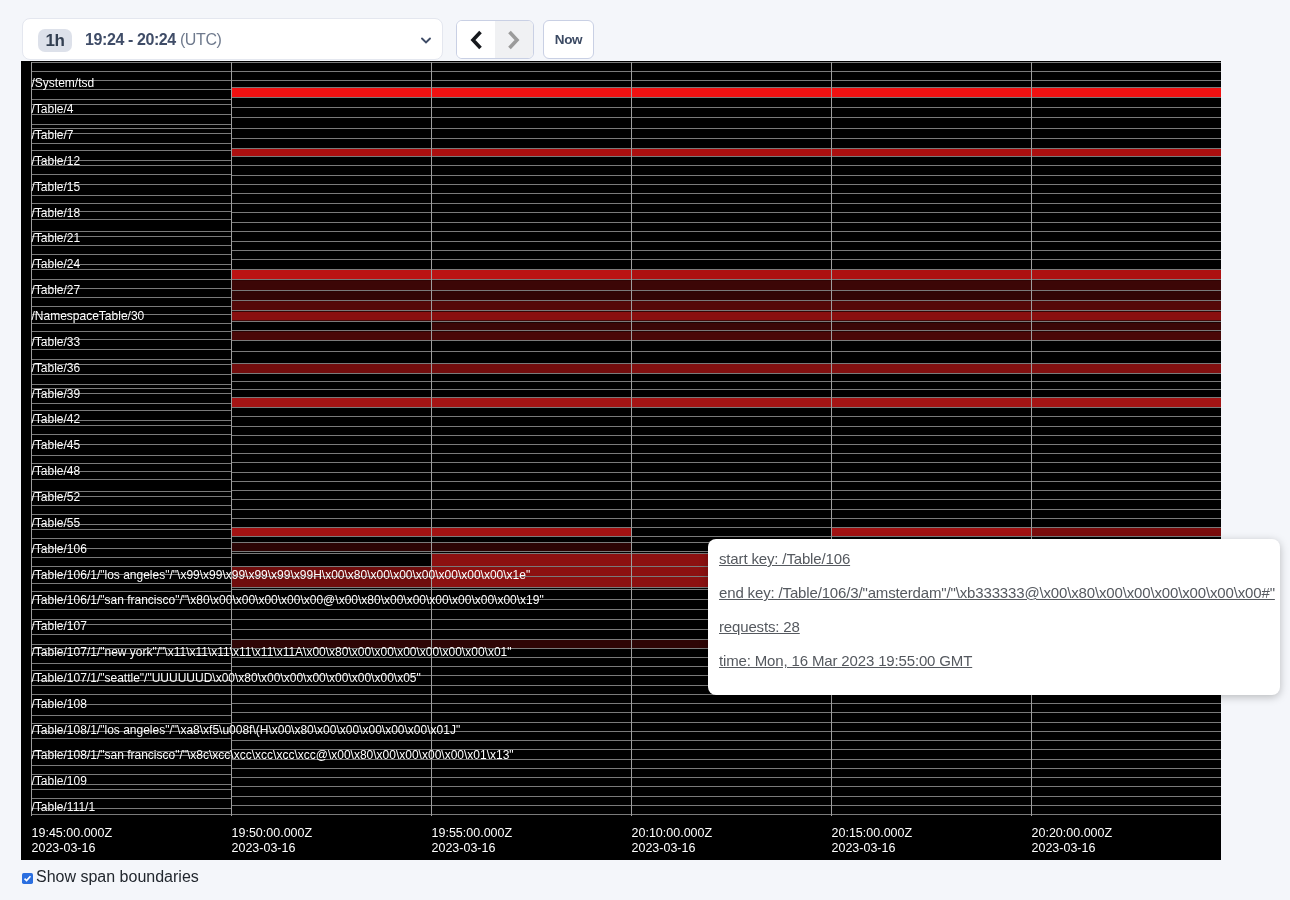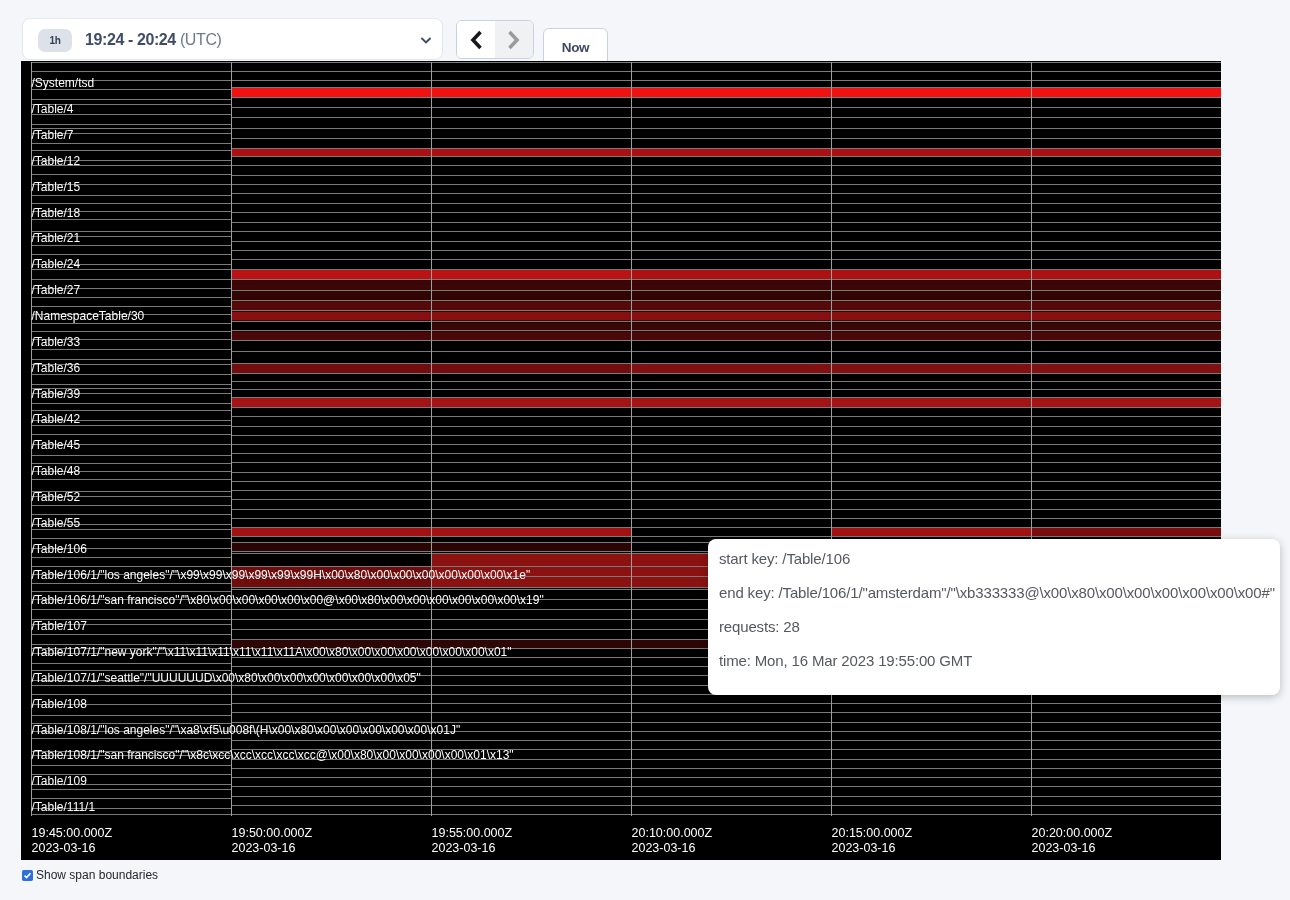--- a/index.html
+++ b/index.html
@@ -1,28 +1,28 @@
 <!DOCTYPE html>
 <html><head><meta charset="utf-8">
 <style>
 html,body{margin:0;padding:0;}
 body{width:1290px;height:900px;background:#f4f6fa;font-family:"Liberation Sans",sans-serif;position:relative;overflow:hidden;}
 .selbox{position:absolute;left:22px;top:18px;width:419px;height:40px;background:#fff;border:1px solid #e4e7ef;border-radius:8px;}
-.badge{position:absolute;left:15px;top:10px;width:34px;height:23px;background:#dde1ea;border-radius:7px;color:#333f51;font-weight:bold;font-size:10px;line-height:23px;text-align:center;letter-spacing:-0.3px;}
+.badge{position:absolute;left:15px;top:10px;width:34px;height:23px;background:#dde1ea;border-radius:7px;color:#333f51;font-weight:bold;font-size:17px;line-height:23px;text-align:center;letter-spacing:-0.3px;}
 .trange{position:absolute;left:62px;top:0;height:40px;line-height:41px;font-size:16px;font-weight:bold;color:#3f4c67;letter-spacing:-0.4px;white-space:pre;}
 .trange .utc{font-weight:normal;color:#6f7a8d;}
 .selchev{position:absolute;left:396px;top:17px;}
 .btngroup{position:absolute;left:456px;top:20px;width:78px;height:39px;border:1px solid #c9d0e4;border-radius:6px;background:#fff;box-sizing:border-box;}
 .bhalf{position:absolute;top:0;width:38.5px;height:37px;display:flex;align-items:center;justify-content:center;}
 .bleft{left:0;border-right:1px solid #c9d0e4;border-radius:5px 0 0 5px;background:#fff;}
 .bright{right:0;border-radius:0 5px 5px 0;background:#f0f1f3;}
-.nowbtn{position:absolute;left:543px;top:20px;width:65px;height:39px;border:1px solid #c9d0e4;border-radius:6px;background:#fff;box-sizing:border-box;color:#3c4a63;font-weight:bold;font-size:13.5px;text-align:center;line-height:37px;letter-spacing:-0.3px;margin-top:8px;}
-.tooltip{position:absolute;left:708px;top:539px;width:572px;height:156px;background:#fff;border-radius:8px;box-shadow:0 2px 8px rgba(0,0,0,0.25);box-sizing:border-box;padding:10px 0 0 11px;font-size:15px;color:#55595f;letter-spacing:-0.15px;}
+.nowbtn{position:absolute;left:543px;top:20px;width:51px;height:39px;border:1px solid #c9d0e4;border-radius:6px;background:#fff;box-sizing:border-box;color:#3c4a63;font-weight:bold;font-size:13.5px;text-align:center;line-height:37px;letter-spacing:-0.3px;}
+.tooltip{position:absolute;left:708px;top:539px;width:572px;height:156px;background:#fff;border-radius:8px;box-shadow:0 2px 8px rgba(0,0,0,0.25);box-sizing:border-box;padding:10px 0 0 11px;font-size:15px;color:#55595f;letter-spacing:-0.15px;text-decoration:underline;}
 .tooltip div{height:20px;line-height:20px;margin-bottom:14px;white-space:pre;}
-.cbrow{position:absolute;left:22px;top:868px;font-size:12px;color:#22272e;}
+.cbrow{position:absolute;left:22px;top:868px;font-size:16px;color:#22272e;}
 .cbx{display:inline-block;vertical-align:-2px;margin-right:3px;}
 </style></head>
 <body>
 <div class="selbox">
  <span class="badge">1h</span>
  <span class="trange">19:24 - 20:24 <span class="utc">(UTC)</span></span>
  <svg class="selchev" width="14" height="10" viewBox="0 0 14 10">
       <path d="M3 2.5 L7 6.5 L11 2.5" stroke="#3f4c67" stroke-width="1.9" fill="none" stroke-linecap="round"></path>
     </svg>
 </div>
@@ -106,19 +106,19 @@
 <text x="610.5" y="775.5">20:10:00.000Z</text>
 <text x="610.5" y="790.5">2023-03-16</text>
 <text x="810.5" y="775.5">20:15:00.000Z</text>
 <text x="810.5" y="790.5">2023-03-16</text>
 <text x="1010.5" y="775.5">20:20:00.000Z</text>
 <text x="1010.5" y="790.5">2023-03-16</text>
 </g>
 </svg>
 <div class="tooltip">
  <div>start key: /Table/106</div>
- <div>end key: /Table/106/1/"amsterdam"/"\xb333333@\x00\x80\x00\x00\x00\x00\x00\x00#"</div>
+ <div>end key: /Table/106/3/"amsterdam"/"\xb333333@\x00\x80\x00\x00\x00\x00\x00\x00#"</div>
  <div>requests: 28</div>
  <div>time: Mon, 16 Mar 2023 19:55:00 GMT</div>
 </div>
 <div class="cbrow"><svg class="cbx" width="11" height="11" viewBox="0 0 13 13">
       <rect x="0" y="0" width="13" height="13" rx="2" fill="#2b6fe0"></rect>
       <path d="M3 6.7 L5.4 9 L10 3.8" stroke="#fff" stroke-width="1.9" fill="none"></path>
     </svg>Show span boundaries</div>
 </body></html>

